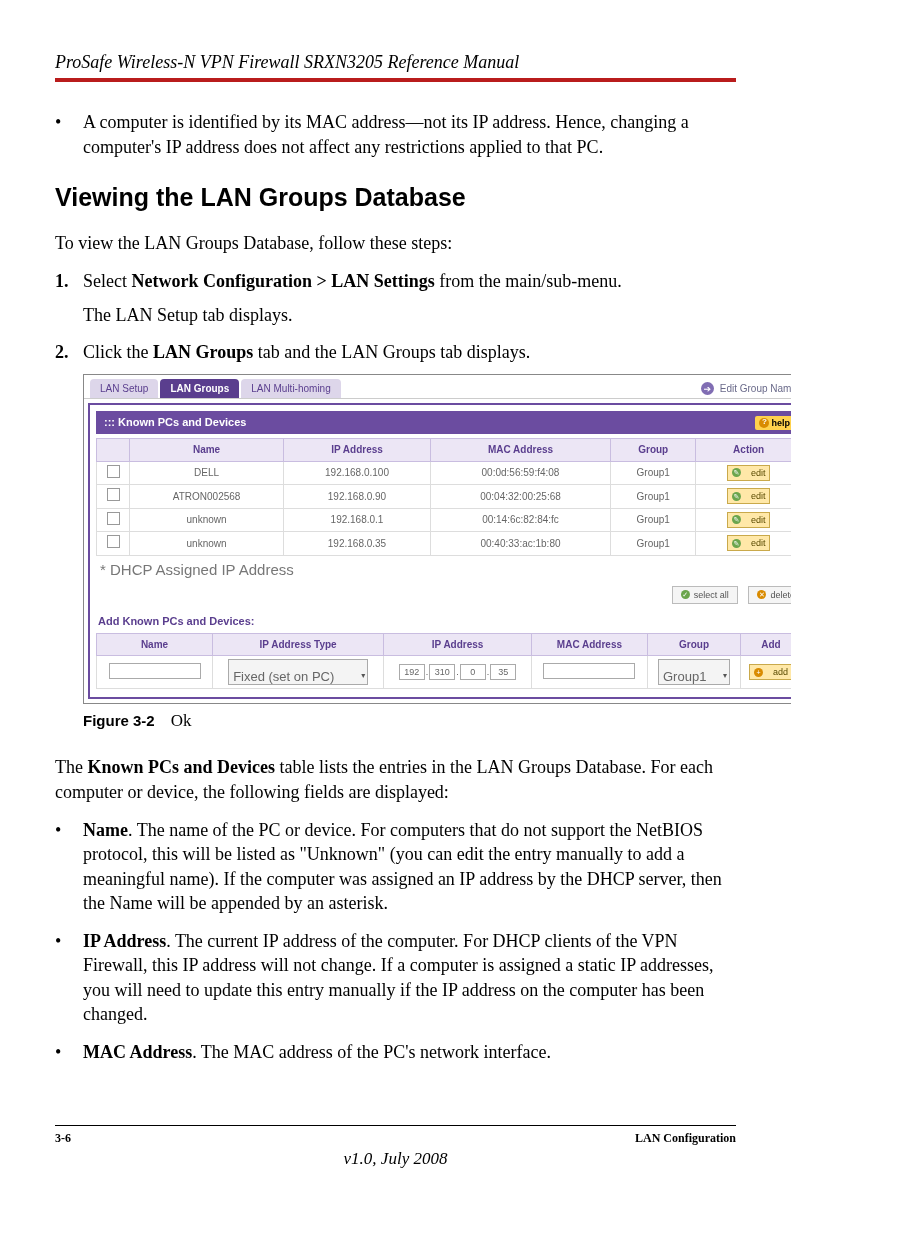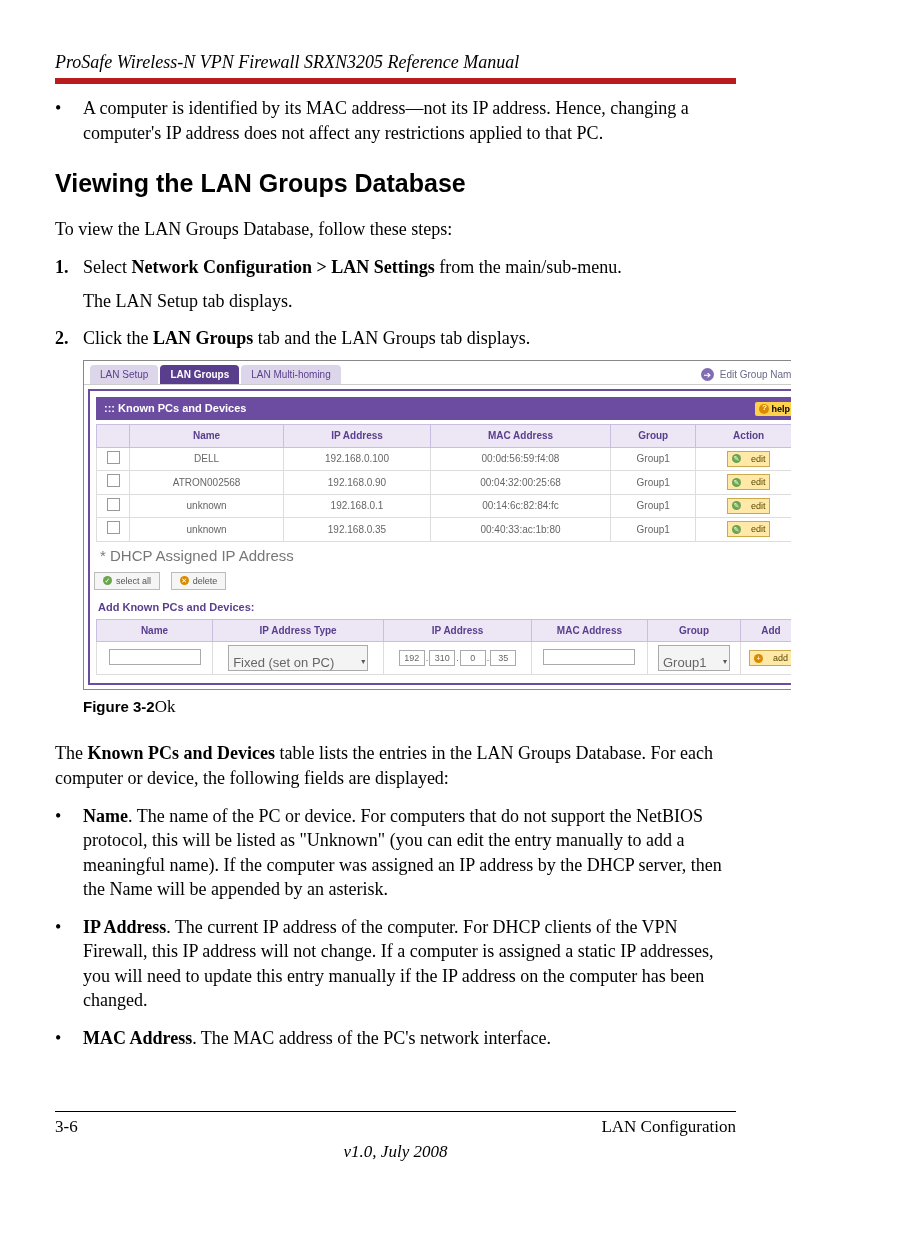--- a/index.html
+++ b/index.html
@@ -8,23 +8,23 @@
     color: #000;
     margin: 0;
     padding: 50px 55px 30px 55px;
     width: 791px;
     box-sizing: border-box;
     line-height: 1.35;
   }
   .header-title {
     font-style: italic;
     font-size: 18px;
-    border-bottom: 6px solid #b91c1c;
+    border-bottom: 4px solid #b91c1c;
     padding-bottom: 4px;
-    margin-bottom: 12px;
+    margin-bottom: 28px;
   }
   .bullet-row {
     display: flex;
     margin-bottom: 22px;
   }
   .bullet-mark {
     width: 28px;
     flex: 0 0 28px;
   }
   .bullet-text {
@@ -173,21 +173,21 @@
   }
   .dot-green{background:#6ba54d;}
   .dot-orange{background:#d98b00;}
   .dot-plus{background:#d98b00;}
   .footnote-ast {
     font-size: 15px;
     color: #777;
     margin: 4px 0 6px 10px;
   }
   .btn-row {
-    text-align: left;
+    text-align: right;
     margin: 6px 0 10px 0;
   }
   .pill-btn {
     display: inline-flex;
     align-items: center;
     gap: 4px;
     border: 1px solid #bbb;
     background: #f5f5f5;
     padding: 2px 8px;
     font-size: 9px;
@@ -226,38 +226,39 @@
     margin: 0 1px;
   }
   .ip-dot{font-size:9px;color:#555;}
 
   .fig-caption {
     font-family: Arial, Helvetica, sans-serif;
     font-weight: bold;
     font-size: 15px;
     margin: 6px 0 22px 28px;
   }
-  .fig-caption .ok { font-weight: normal; font-family: "Times New Roman", serif; font-size:17px; }
+  .fig-caption .ok { font-weight: normal; font-family: "Times New Roman", serif; font-size:17px;margin-left:16px; }
 
   .list-row {
     display: flex;
     margin-bottom: 14px;
   }
   .list-mark {
     width: 28px; flex: 0 0 28px;
   }
   .list-body { flex: 1; }
 
   .footer {
     margin-top: 60px;
     border-top: 1px solid #000;
     padding-top: 4px;
     display: flex;
     justify-content: space-between;
-    font-size: 17px;
+    font-size: 12px;
+    font-weight: bold;
   }
   .footer-center {
     text-align: center;
     font-style: italic;
     font-size: 17px;
     margin-top: 2px;
   }
 </style>
 </head>
 <body>

